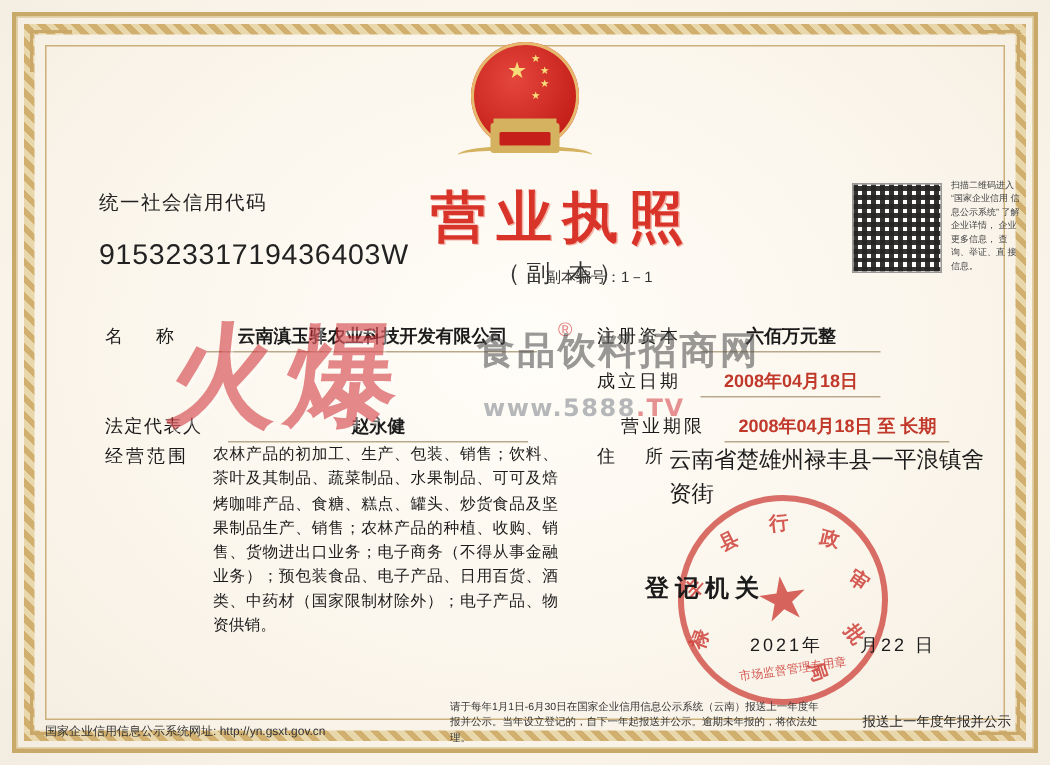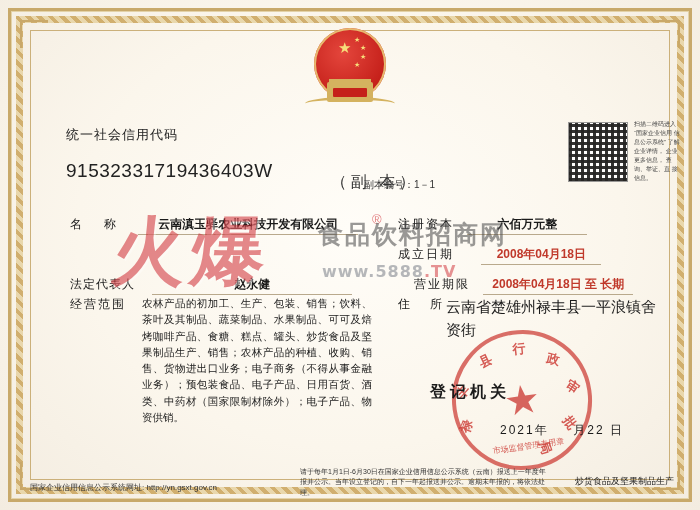--- a/index.html
+++ b/index.html
@@ -208,20 +208,21 @@
     <div class="circle"></div>
     <div class="star" style="left:36px;top:18px;">★</div>
     <div class="star" style="left:52px;top:14px;font-size:7px;">★</div>
     <div class="star" style="left:58px;top:22px;font-size:7px;">★</div>
     <div class="star" style="left:58px;top:31px;font-size:7px;">★</div>
     <div class="star" style="left:52px;top:39px;font-size:7px;">★</div>
     <div class="gate"></div>
     <div class="ears"></div>
   </div>
 
+  <div class="title">营业执照</div>
   <div class="subtitle">（副 本）</div>
   <div class="doc-no">副本编号：1－1</div>
 
   <div class="code-label">统一社会信用代码</div>
   <div class="code-value">91532331719436403W</div>
 
   <div class="qr-wrap">
       <div class="qr"></div>
     </div>
   <div class="qr-note">扫描二维码进入
@@ -244,21 +245,21 @@
     <span class="flabel" style="letter-spacing:2px;">经营范围</span>
   </div>
   <div class="scope-text">农林产品的初加工、生产、包装、销售；饮料、茶叶及其制品、蔬菜制品、水果制品、可可及焙烤咖啡产品、食糖、糕点、罐头、炒货食品及坚果制品生产、销售；农林产品的种植、收购、销售、货物进出口业务；电子商务（不得从事金融业务）；预包装食品、电子产品、日用百货、酒类、中药材（国家限制材除外）；电子产品、物资供销。</div>
 
   <div class="field" style="left:398px;top:216px;">
     <span class="flabel" style="letter-spacing:2px;">注册资本</span>
     <span class="uline fvalue" style="margin-left:10px;min-width:120px;">六佰万元整</span>
   </div>
   <div class="field" style="left:398px;top:246px;">
     <span class="flabel" style="letter-spacing:2px;">成立日期</span>
-    <span class="uline fvalue red-ink" style="margin-left:24px;min-width:120px;">2008年04月18日</span>
+    <span class="uline fvalue red-ink" style="margin-left:10px;min-width:120px;">2008年04月18日</span>
   </div>
   <div class="field" style="left:414px;top:276px;">
     <span class="flabel" style="letter-spacing:2px;">营业期限</span>
     <span class="uline fvalue red-ink" style="margin-left:10px;min-width:150px;">2008年04月18日 至 长期</span>
   </div>
   <div class="field" style="left:398px;top:296px;">
     <span class="flabel" style="letter-spacing:4px;">住　所</span>
   </div>
   <div class="addr-text">云南省楚雄州禄丰县一平浪镇舍资街</div>
 
@@ -282,15 +283,15 @@
 
   <div class="wm-huobao">火爆</div>
   <div class="wm-r">®</div>
   <div class="wm-food">食品饮料招商网</div>
   <div class="wm-url">
     <span>www.5888</span><span class="dotcom">.TV</span>
   </div>
 
   <div class="footer-left">国家企业信用信息公示系统网址: http://yn.gsxt.gov.cn</div>
   <div class="footer-mid">请于每年1月1日-6月30日在国家企业信用信息公示系统（云南）报送上一年度年报并公示。当年设立登记的，自下一年起报送并公示。逾期未年报的，将依法处理。</div>
-  <div class="footer-right">炒货食品及坚果制品生产</div>
+  <div class="footer-right">报送上一年度年报并公示</div>
 
 </div>
 
 </body></html>

